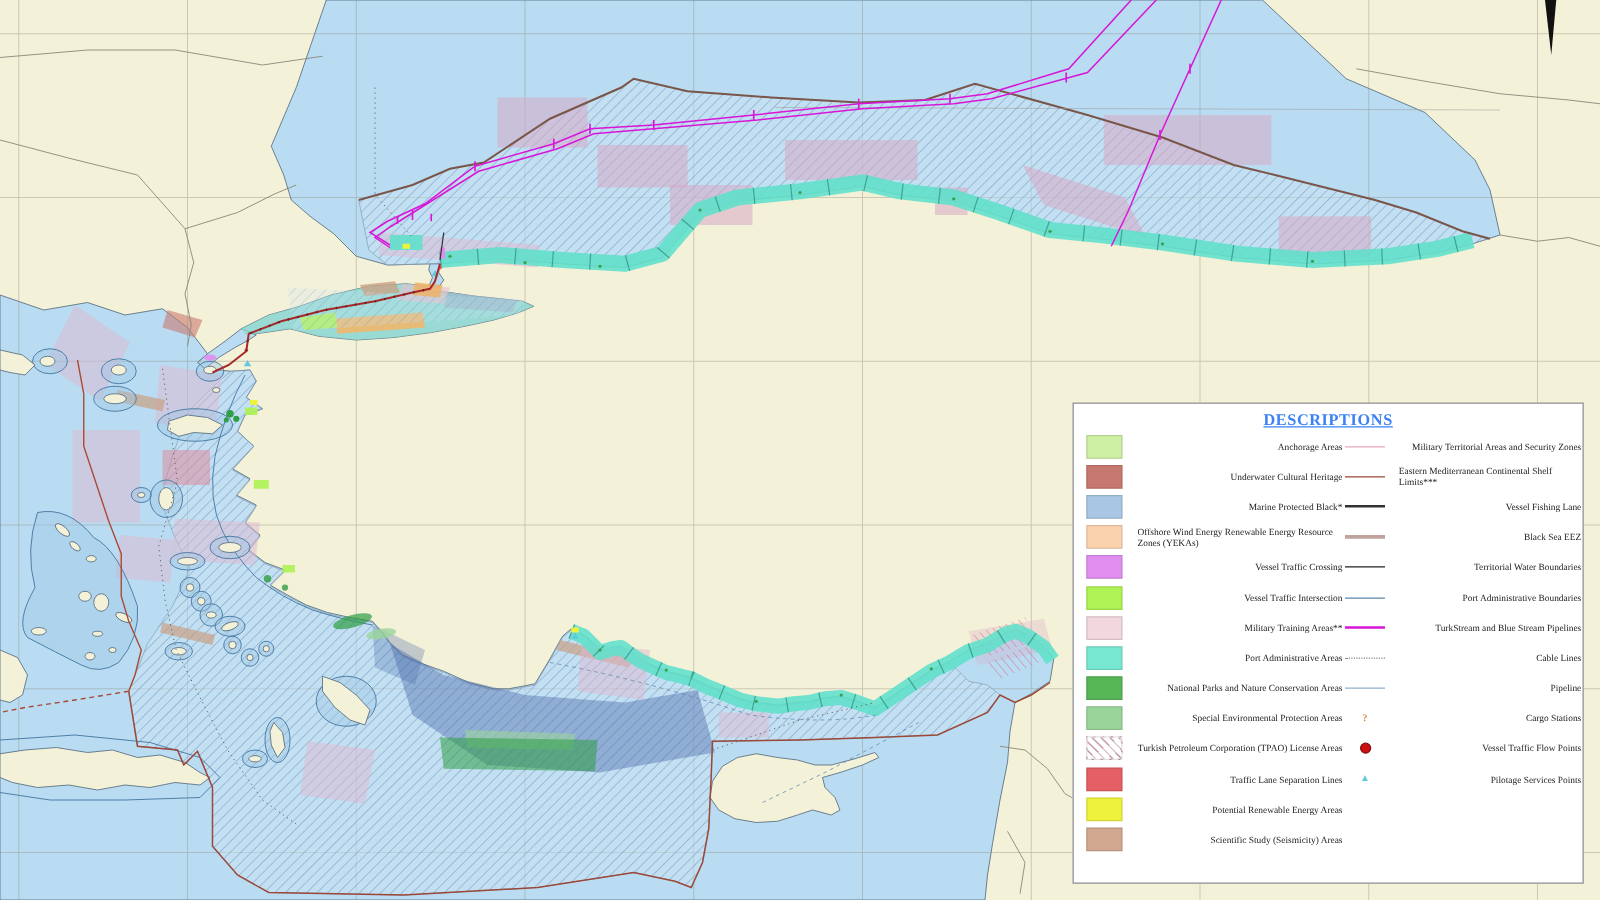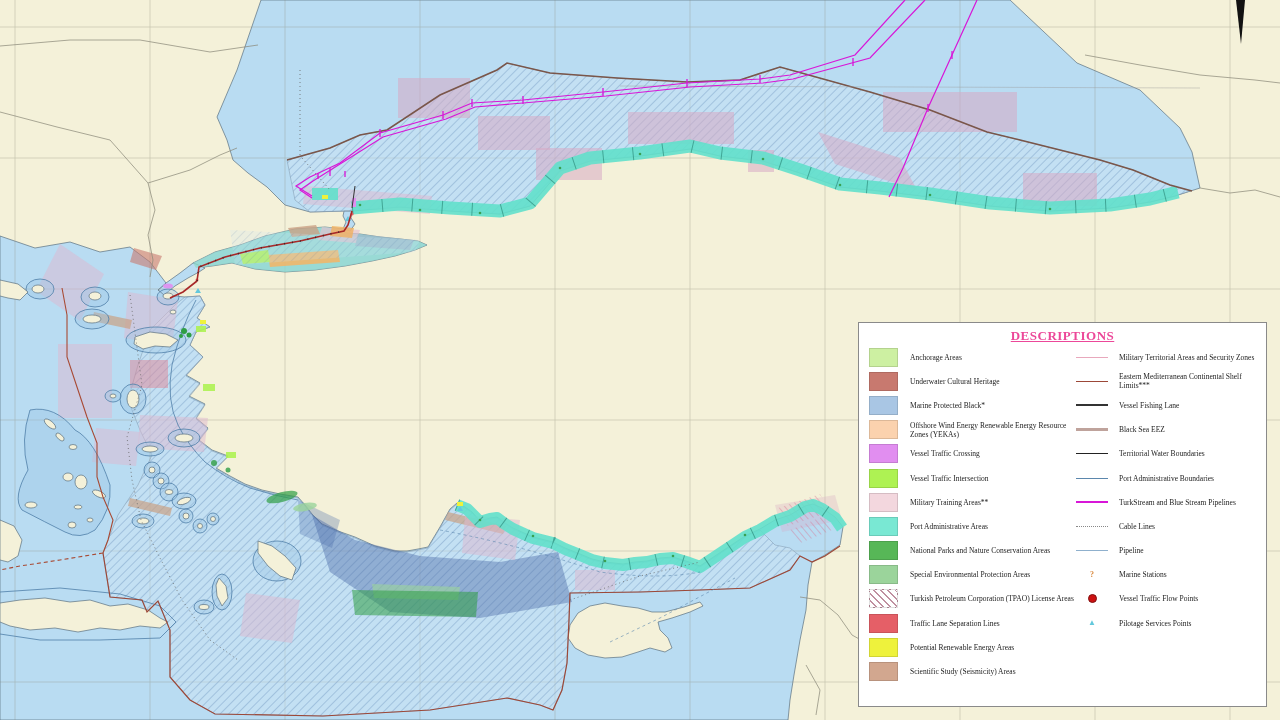--- a/index.html
+++ b/index.html
@@ -17,25 +17,25 @@
   .eezline{fill:none;stroke:var(--eez);stroke-width:1.6}
   .shelf{fill:none;stroke:var(--shelf);stroke-width:1.2}
   .median{fill:none;stroke:var(--median);stroke-width:1.1}
   .pipe{fill:none;stroke:var(--pipeline-magenta);stroke-width:1.2}
   .lane{fill:none;stroke:var(--lane);stroke-width:1.6}
   .cable{fill:none;stroke:var(--cable);stroke-width:.8;stroke-dasharray:1 3}
   .portdash{fill:none;stroke:var(--portline);stroke-width:.8;stroke-dasharray:3 3;opacity:.75}
   .strip{fill:none;stroke:var(--turquoise);stroke-opacity:.9;stroke-linejoin:round}
   .striptick{fill:none;stroke:#2f8d7e;opacity:.7}
   .legend{position:absolute;left:858px;top:322px;width:409px;height:385px;background:#fff;border:1px solid #8a8a8a;box-sizing:border-box;}
-  .legend-title{margin-top:5px;text-align:center;font-weight:bold;font-size:13px;letter-spacing:.5px;text-decoration:underline;color:#ec4899;}
+  .legend-title{margin-top:5px;text-align:center;font-weight:bold;font-size:13px;letter-spacing:.5px;text-decoration:underline;color:#3b82f6;}
   .lcol{position:absolute;top:22px;}
   .lcol.left{left:10px;width:205px;}
   .lcol.right{left:216px;width:190px;}
-  .lrow{height:24.2px;display:flex;align-items:center;}
+  .lrow{height:24.2px;display:flex;align-items:center;justify-content:space-between;}
   .swatch{width:29px;height:19px;margin-right:12px;flex:none;border:1px solid rgba(0,0,0,.12);box-sizing:border-box;}
   .swatch.tpao{background:repeating-linear-gradient(45deg,#fff 0 4px,#c090a0 4px 5px);}
   .swatch.cargo{background:repeating-linear-gradient(135deg,#f6fbff 0 4px,#90b4d8 4px 5px);}
   .symb{width:34px;margin-right:10px;flex:none;display:flex;align-items:center;justify-content:center;}
   .sline{width:32px;height:0;}
   .llabel{font-size:7.5px;line-height:1.2;color:#222;}
   .dot{width:7px;height:7px;border-radius:50%;}
   .pill{width:10px;height:4px;border-radius:2px;}
   .glyph{font-size:8px;font-weight:bold;line-height:1;}
 </style>
@@ -394,21 +394,21 @@
         <div class="lrow">
           <span class="symb">
             <span class="sline" style="border-top: 1.5px solid rgb(143, 176, 205);"></span>
           </span>
           <span class="llabel">Pipeline</span>
         </div>
         <div class="lrow">
           <span class="symb">
             <span class="glyph" style="color: rgb(216, 136, 60);">?</span>
           </span>
-          <span class="llabel">Marine Stations</span>
+          <span class="llabel">Cargo Stations</span>
         </div>
         <div class="lrow">
           <span class="symb">
             <span class="dot" style="background: rgb(204, 17, 17); border: 1px solid rgb(128, 16, 16);"></span>
           </span>
           <span class="llabel">Vessel Traffic Flow Points</span>
         </div>
         <div class="lrow">
           <span class="symb">
             <span class="glyph" style="color: rgb(99, 200, 220);">▲</span>

